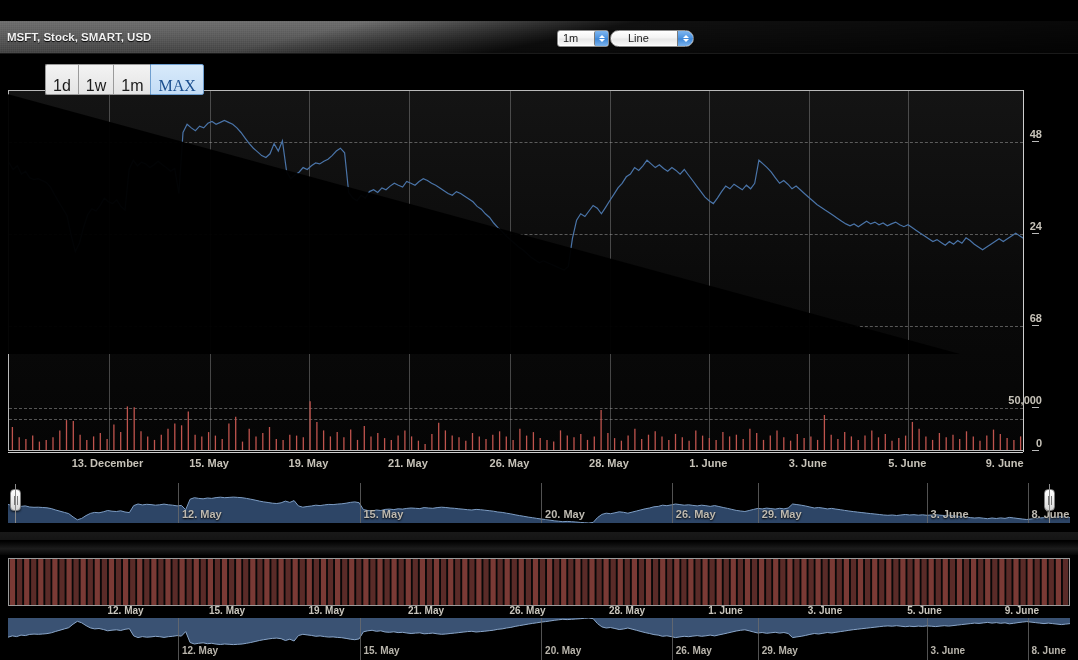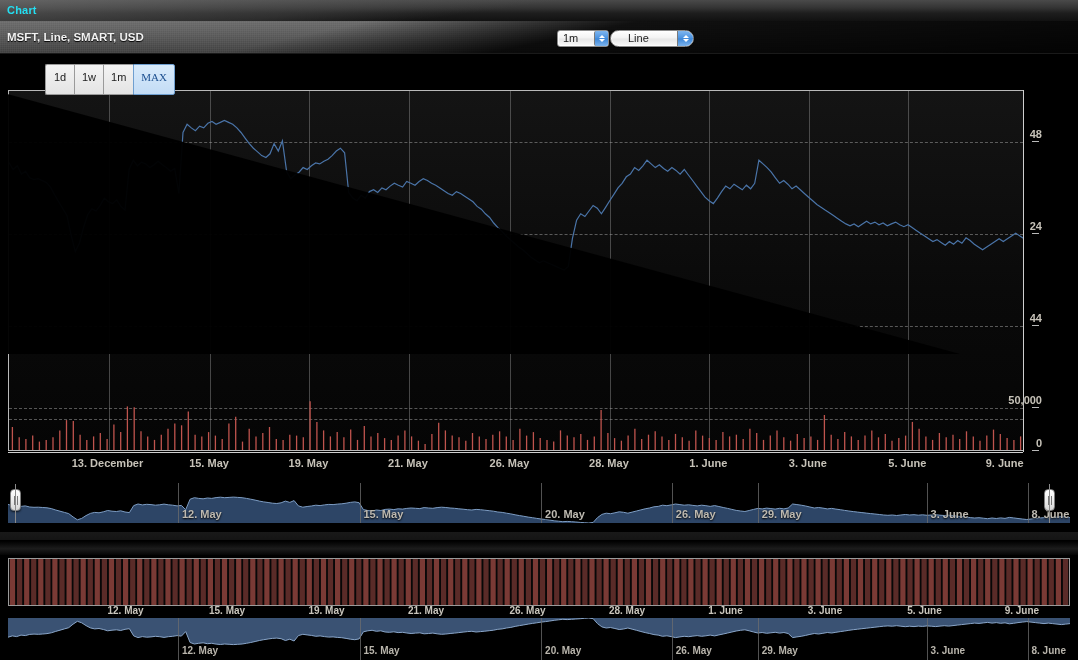--- a/index.html
+++ b/index.html
@@ -71,24 +71,24 @@
   .popup.rounded .stepper { border-radius:0 8px 8px 0; width:16px; }
   .popup .stepper .ar { width:0;height:0;border-left:3px solid transparent;border-right:3px solid transparent; }
   .popup .stepper .up { border-bottom:3.5px solid #fff; }
   .popup .stepper .dn { border-top:3.5px solid #fff; }
   #popup-period { left:557px; width:52px; }
   #popup-type  { left:610px; width:84px;padding-left:8px; }
 
   
   .rangebar { position:absolute; left:45px; top:64px; height:19px; display:flex; z-index:5; }
   .rbtn {
-    height:31px; min-width:29px; padding:4px 7px;
+    height:31px; min-width:29px; padding:12px 7px;
     background:linear-gradient(180deg,#f3f3f3 0%,#e4e4e4 100%);
     border:1px solid #9a9a9a; border-right:none;
-    color:#1b1b1b; font-size:11px; line-height:17px; text-align:center;
+    color:#1b1b1b; font-size:16px; line-height:17px; text-align:center;
   }
   .rbtn:first-child { border-radius:2px 0 0 2px; }
   .rbtn:last-child { border-right:1px solid #9a9a9a; border-radius:0 2px 2px 0;font-family:Liberation Serif, serif; }
   .rbtn.sel {
     background:linear-gradient(180deg,#d8eafb 0%,#c3dcf5 100%);
     color:#1c4f8f; border-color:#6f9fd0;
   }
 
   
   .plot {
@@ -165,27 +165,23 @@
   svg.rvolsvg { position:absolute; left:0; top:0; width:1060px; height:46px; }
   .rxlab { position:absolute; color:#c9c5bc; font-size:10px; font-weight:bold; white-space:nowrap;
            transform:scaleY(-1); text-shadow:0 0 2px #000; }
   .blurlayer { filter: blur(0.6px); }
 </style>
 </head>
 <body>
 
 <div id="app">
 
-  <div class="titlebar">
-    <div class="sheen"></div>
-    <div class="label">Chart</div>
-  </div>
 
   <div class="toolbar">
-    <div class="symbol">MSFT, Line, SMART, USD</div>
+    <div class="symbol">MSFT, Stock, SMART, USD</div>
 
     <div class="popup" id="popup-period">
       <div class="pval">1m</div>
       <div class="stepper">
         <span class="ar up"></span>
           <span class="ar dn"></span>
       </div>
     </div>
 
     <div class="popup rounded" id="popup-type">
@@ -384,21 +380,21 @@
     </svg>
   </div>
 
   <div class="yaxis">
     <div class="yline"></div>
     <div id="ylabels">
         <div class="ylab" style="top: 37.7692px;">48</div>
         <div class="ytick" style="top: 50.7692px;"></div>
         <div class="ylab" style="top: 130.077px;">24</div>
         <div class="ytick" style="top: 143.077px;"></div>
-        <div class="ylab" style="top: 222.385px;">44</div>
+        <div class="ylab" style="top: 222.385px;">68</div>
         <div class="ytick" style="top: 235.385px;"></div>
         <div class="ylab" style="top: 304.143px;">50,000</div>
         <div class="ytick" style="top: 317.143px;"></div>
         <div class="ylab" style="top: 347px;">0</div>
         <div class="ytick" style="top: 360px;"></div>
       </div>
   </div>
 
   <div class="xaxis">
     <div class="xtickline"></div>

